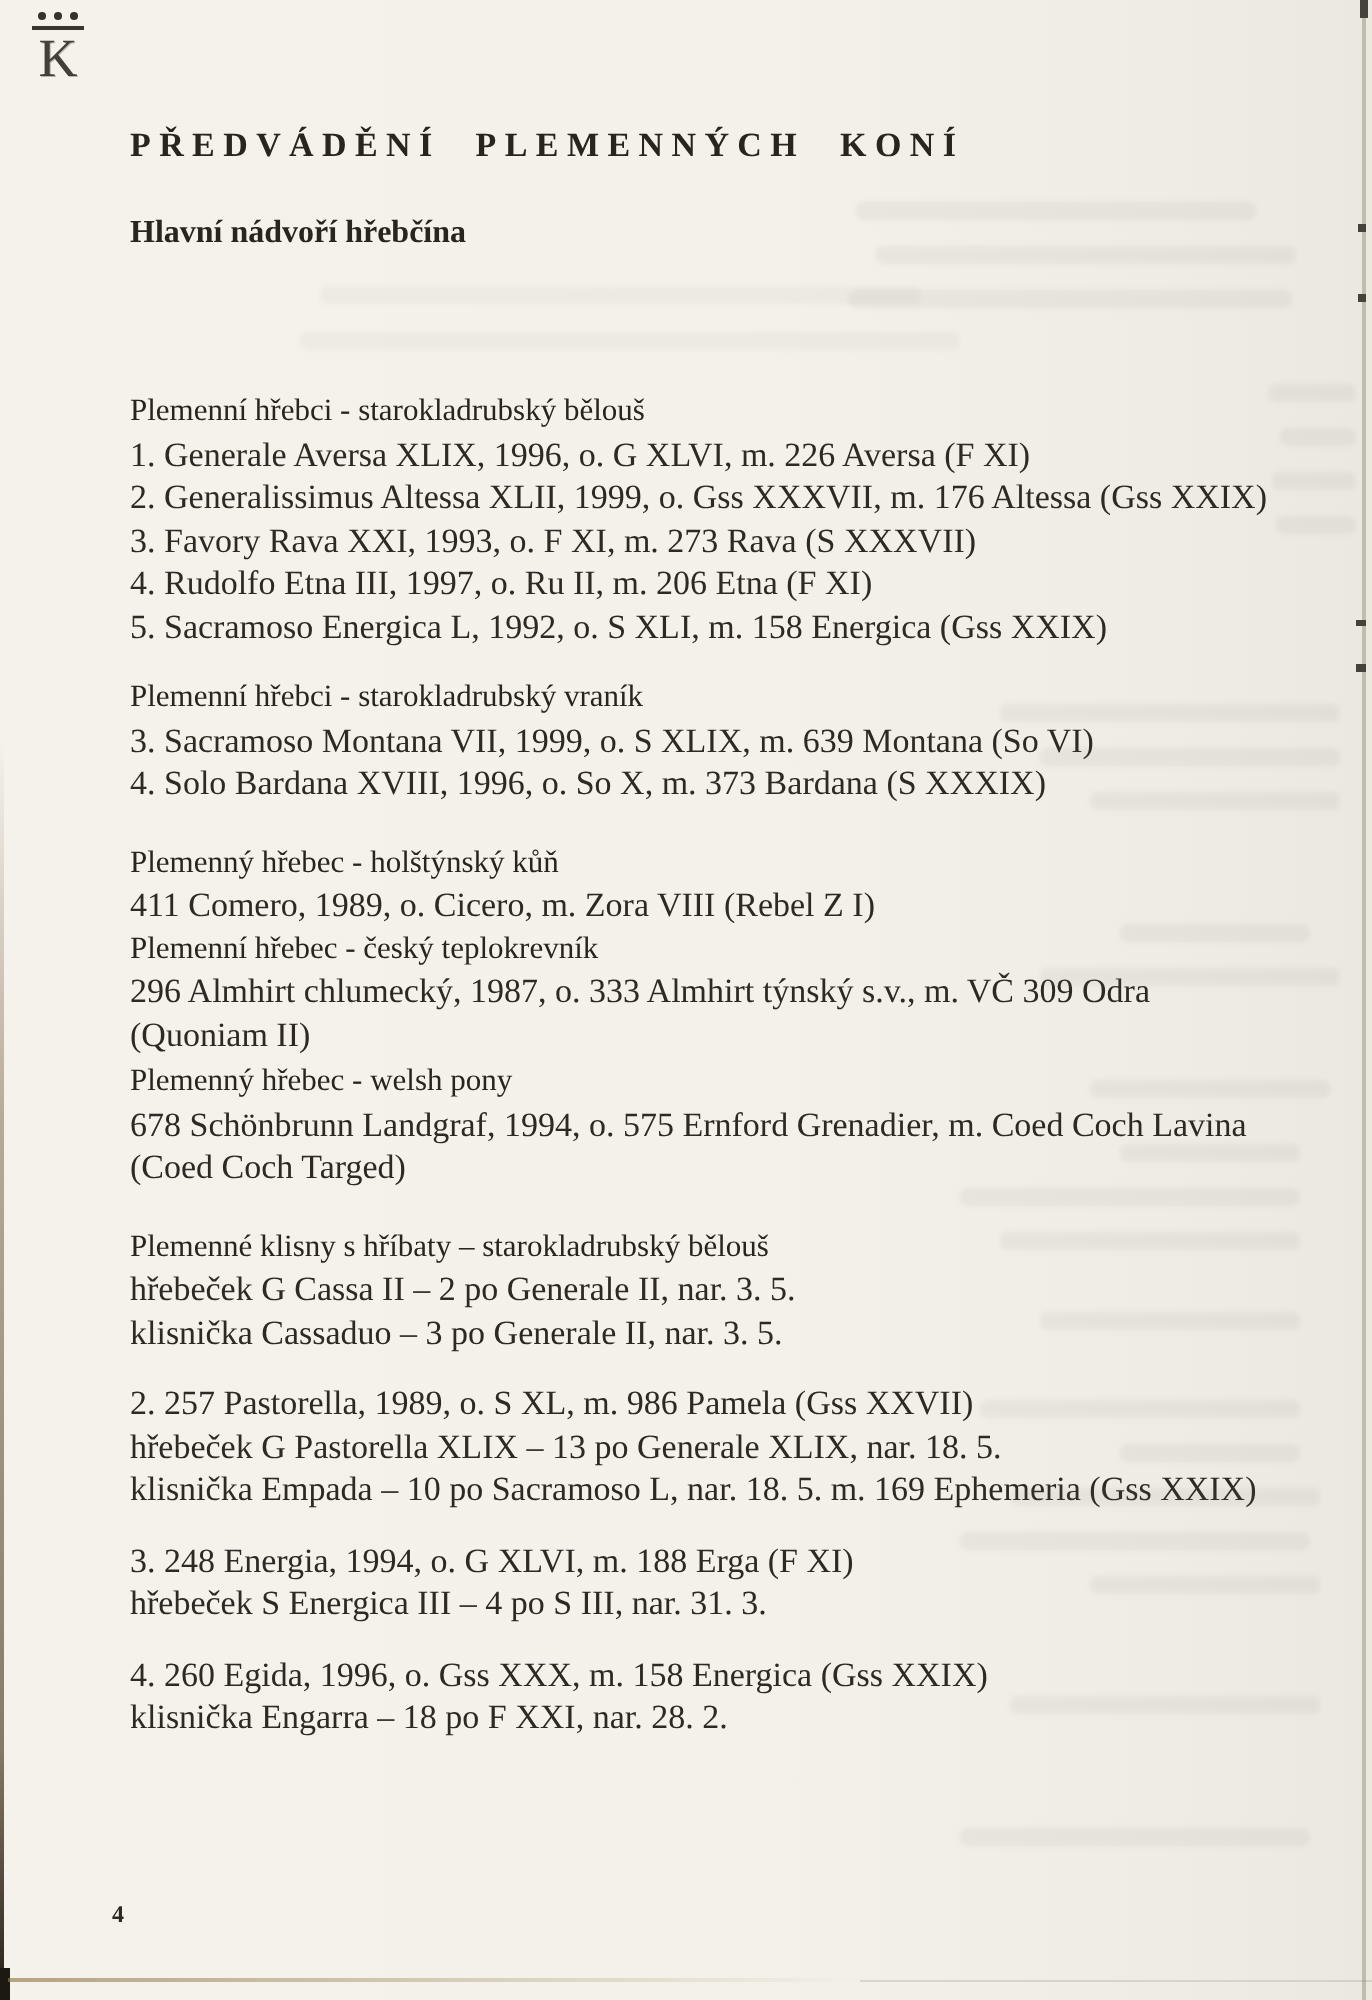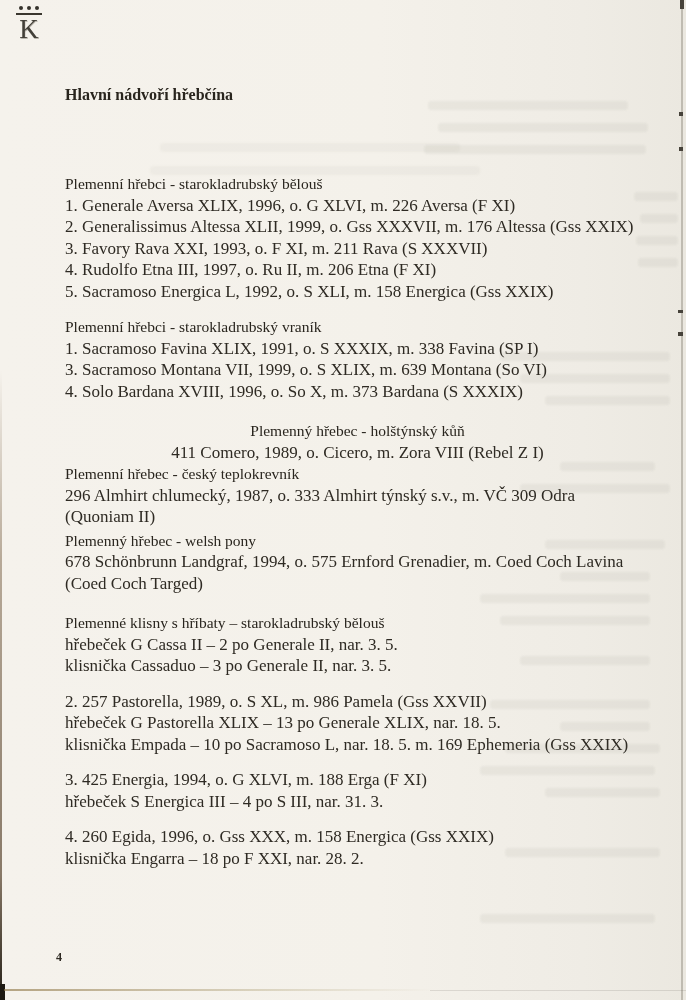--- a/index.html
+++ b/index.html
@@ -28,21 +28,21 @@
   h1.title{
     margin:0;font-size:17px;line-height:22px;font-weight:bold;
     letter-spacing:4.2px;word-spacing:9px;color:#29251e;white-space:nowrap;
   }
   h2.subtitle{
     margin:22px 0 0 0;font-size:16px;line-height:21px;font-weight:bold;color:#29251e;
   }
   section{margin-top:16px;}
   section:nth-of-type(1){margin-top:68px;}
   section:nth-of-type(2){margin-top:14px;}
-  section:nth-of-type(3){margin-top:18px;text-align:center;}
+  section:nth-of-type(3){margin-top:18px;}
   section:nth-of-type(4){margin-top:0;}
   section:nth-of-type(5){margin-top:2px;}
   section:nth-of-type(6){margin-top:18px;}
   section h3{
     margin:0;font-size:15.5px;line-height:21.5px;font-weight:normal;color:#29251e;white-space:nowrap;
   }
   .para + .para{margin-top:14px;}
   p.line{
     margin:0;font-size:17px;line-height:21.5px;color:#2e2a23;white-space:nowrap;
   }
@@ -85,36 +85,36 @@
     <div class="logo-dots">
         <i></i>
         <i></i>
         <i></i>
       </div>
     <div class="logo-bar"></div>
     <div class="logo-letter">K</div>
   </div>
 
   <div class="content">
+    <h1 class="title">PŘEDVÁDĚNÍ PLEMENNÝCH KONÍ</h1>
     <h2 class="subtitle">Hlavní nádvoří hřebčína</h2>
     <main id="sections">
         <section>
           <h3>Plemenní hřebci - starokladrubský bělouš</h3>
           <div class="para">
             <p class="line">1. Generale Aversa XLIX, 1996, o. G XLVI, m. 226 Aversa (F XI)</p>
             <p class="line">2. Generalissimus Altessa XLII, 1999, o. Gss XXXVII, m. 176 Altessa (Gss XXIX)</p>
-            <p class="line">3. Favory Rava XXI, 1993, o. F XI, m. 211 Rava (S XXXVII)</p>
+            <p class="line">3. Favory Rava XXI, 1993, o. F XI, m. 273 Rava (S XXXVII)</p>
             <p class="line">4. Rudolfo Etna III, 1997, o. Ru II, m. 206 Etna (F XI)</p>
             <p class="line">5. Sacramoso Energica L, 1992, o. S XLI, m. 158 Energica (Gss XXIX)</p>
           </div>
         </section>
         <section>
           <h3>Plemenní hřebci - starokladrubský vraník</h3>
           <div class="para">
-            <p class="line">1. Sacramoso Favina XLIX, 1991, o. S XXXIX, m. 338 Favina (SP I)</p>
             <p class="line">3. Sacramoso Montana VII, 1999, o. S XLIX, m. 639 Montana (So VI)</p>
             <p class="line">4. Solo Bardana XVIII, 1996, o. So X, m. 373 Bardana (S XXXIX)</p>
           </div>
         </section>
         <section>
           <h3>Plemenný hřebec - holštýnský kůň</h3>
           <div class="para">
             <p class="line">411 Comero, 1989, o. Cicero, m. Zora VIII (Rebel Z I)</p>
           </div>
         </section>
@@ -137,21 +137,21 @@
           <div class="para">
             <p class="line">hřebeček G Cassa II – 2 po Generale II, nar. 3. 5.</p>
             <p class="line">klisnička Cassaduo – 3 po Generale II, nar. 3. 5.</p>
           </div>
           <div class="para">
             <p class="line">2. 257 Pastorella, 1989, o. S XL, m. 986 Pamela (Gss XXVII)</p>
             <p class="line">hřebeček G Pastorella XLIX – 13 po Generale XLIX, nar. 18. 5.</p>
             <p class="line">klisnička Empada – 10 po Sacramoso L, nar. 18. 5. m. 169 Ephemeria (Gss XXIX)</p>
           </div>
           <div class="para">
-            <p class="line">3. 425 Energia, 1994, o. G XLVI, m. 188 Erga (F XI)</p>
+            <p class="line">3. 248 Energia, 1994, o. G XLVI, m. 188 Erga (F XI)</p>
             <p class="line">hřebeček S Energica III – 4 po S III, nar. 31. 3.</p>
           </div>
           <div class="para">
             <p class="line">4. 260 Egida, 1996, o. Gss XXX, m. 158 Energica (Gss XXIX)</p>
             <p class="line">klisnička Engarra – 18 po F XXI, nar. 28. 2.</p>
           </div>
         </section>
       </main>
   </div>
 

